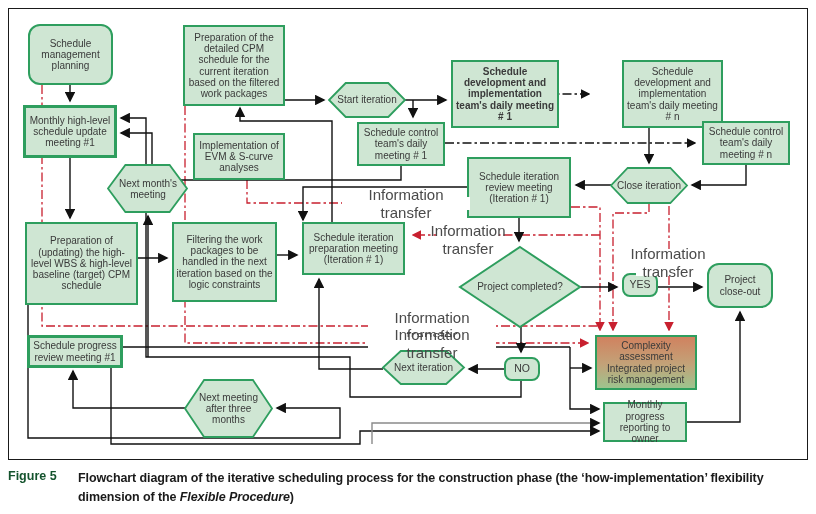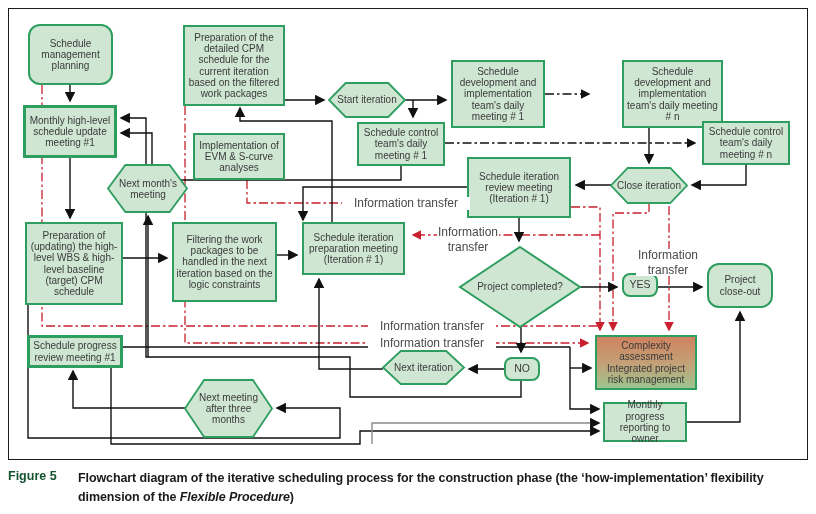--- a/index.html
+++ b/index.html
@@ -10,21 +10,21 @@
   #wires{position:absolute;left:0;top:0;width:816px;height:462px;}
   .node{position:absolute;display:flex;align-items:center;justify-content:center;text-align:center;
         background:#cfe6d3;border:2.5px solid #2e9e5e;color:#3a3a3a;font-size:10px;line-height:1.13;
         box-sizing:border-box;padding:1px 2px;}
   .thick{border-width:3px;}
   .round{border-radius:12px;border-width:2px;}
   .pill{border-radius:8px;border-width:2px;font-size:10.5px;text-align:right;}
   .shape-label{position:absolute;display:flex;align-items:center;justify-content:center;text-align:center;
         color:#3a3a3a;font-size:10px;line-height:1.13;pointer-events:none;}
   .grad{background:linear-gradient(180deg,#d0825f 0%,#c2a379 55%,#9dc48e 100%);}
-  .itlabel{position:absolute;background:#ffffff;color:#4a4a4a;font-size:12px;line-height:1.2;
+  .itlabel{position:absolute;background:#ffffff;color:#4a4a4a;font-size:15px;line-height:1.2;
         display:flex;align-items:center;justify-content:center;text-align:center;}
   #caption{position:absolute;left:8px;top:469px;width:800px;display:flex;color:#1a1a1a;}
   #caption .figlab{flex:0 0 70px;font-weight:bold;font-size:12.5px;color:#14532d;}
   #caption .captext{flex:1;font-weight:bold;font-size:12.5px;line-height:1.55;letter-spacing:-0.1px;}
 </style>
 </head>
 <body>
 
 <div id="stage">
   <div id="diagram">
@@ -107,33 +107,33 @@
       </div>
     <div class="node" style="left:183px;top:25px;width:102px;height:81px;">
         <span>Preparation of the detailed CPM schedule for the current iteration based on the filtered work packages</span>
       </div>
     <div class="node" style="left:193px;top:133px;width:92px;height:47px;">
         <span>Implementation of EVM &amp; S-curve analyses</span>
       </div>
     <div class="node" style="left:357px;top:122px;width:88px;height:44px;">
         <span>Schedule control team's daily meeting # 1</span>
       </div>
-    <div class="node" style="left:451px;top:60px;width:94px;height:68px;">
+    <div class="node" style="left:451px;top:60px;width:108px;height:68px;font-weight:bold;">
         <span>Schedule development and implementation team's daily meeting # 1</span>
       </div>
     <div class="node" style="left:622px;top:60px;width:101px;height:68px;">
         <span>Schedule development and implementation team's daily meeting # n</span>
       </div>
     <div class="node" style="left:702px;top:121px;width:88px;height:44px;">
         <span>Schedule control team's daily meeting # n</span>
       </div>
     <div class="node" style="left:467px;top:157px;width:104px;height:61px;">
         <span>Schedule iteration review meeting (Iteration # 1)</span>
       </div>
-    <div class="node" style="left:25px;top:222px;width:98px;height:83px;">
+    <div class="node" style="left:25px;top:222px;width:113px;height:83px;">
         <span>Preparation of (updating) the high-level WBS &amp; high-level baseline (target) CPM schedule</span>
       </div>
     <div class="node" style="left:172px;top:222px;width:105px;height:80px;">
         <span>Filtering the work packages to be handled in the next iteration based on the logic constraints</span>
       </div>
     <div class="node" style="left:302px;top:222px;width:103px;height:53px;">
         <span>Schedule iteration preparation meeting (Iteration # 1)</span>
       </div>
     <div class="node pill" style="left:622px;top:273px;width:36px;height:24px;">
         <span>YES</span>

